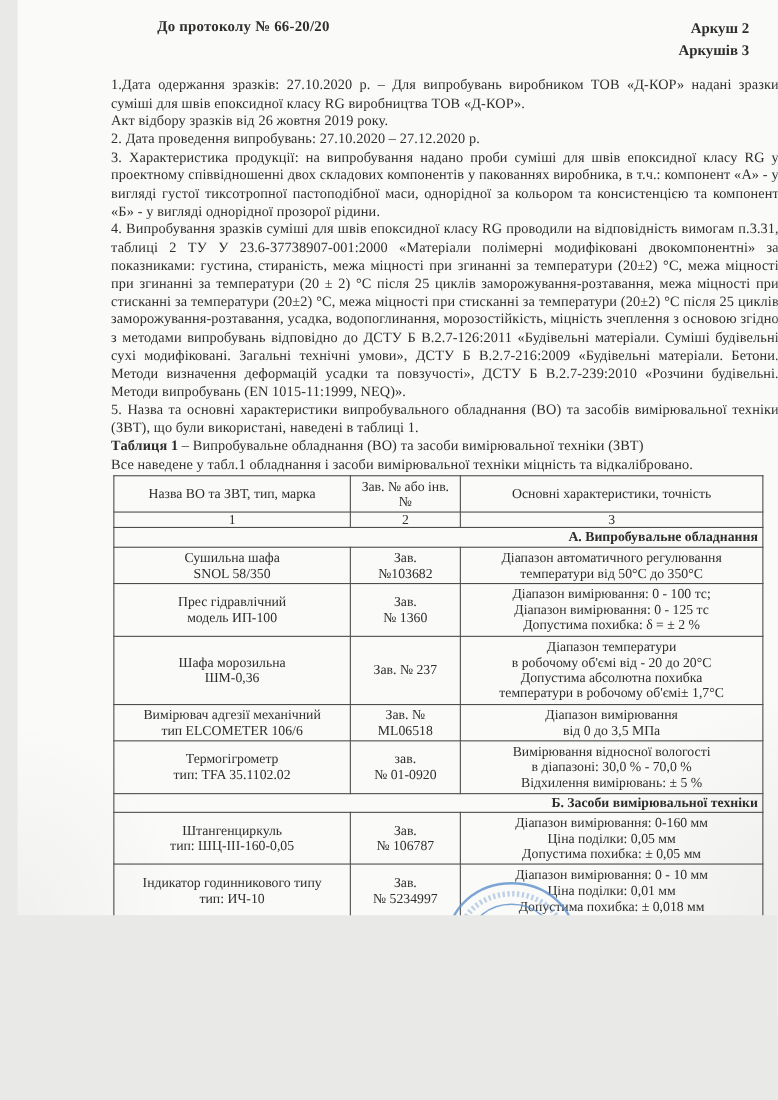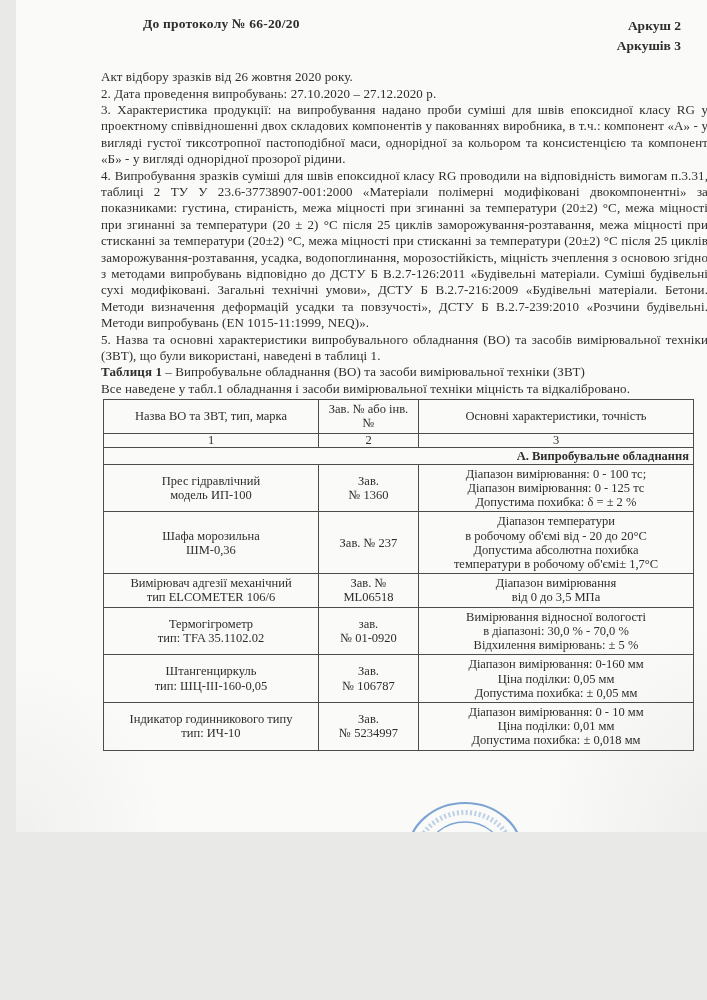--- a/index.html
+++ b/index.html
@@ -81,21 +81,22 @@
 
   <div class="hdr">
     <div class="doc-ref">До протоколу  № 66-20/20</div>
     <div class="sheet-block">
       <div>Аркуш 2</div>
       <div>Аркушів 3</div>
     </div>
   </div>
 
   <div class="bodytext">
-    <p>Акт  відбору зразків від 26 жовтня  2020 року.</p>
+    <p>1.Дата одержання зразків: 27.10.2020 р. – Для випробувань виробником  ТОВ «Д-КОР» надані зразки суміші для швів епоксидної класу RG виробництва ТОВ «Д-КОР».</p>
+    <p>Акт  відбору зразків від 26 жовтня  2019 року.</p>
     <p>2. Дата проведення випробувань: 27.10.2020 – 27.12.2020 р.</p>
     <p>3. Характеристика продукції: на випробування надано проби суміші для швів епоксидної класу RG у проектному співвідношенні двох складових компонентів у пакованнях виробника, в т.ч.: компонент «А» - у вигляді густої тиксотропної пастоподібної маси, однорідної за кольором та консистенцією та компонент «Б» - у вигляді однорідної прозорої рідини.</p>
     <p>4. Випробування зразків суміші для швів епоксидної класу RG проводили на  відповідність вимогам п.3.31, таблиці 2   ТУ У 23.6-37738907-001:2000 «Матеріали  полімерні  модифіковані двокомпонентні»  за  показниками:  густина,  стираність,  межа  міцності  при  згинанні  за температури (20±2) °С, межа міцності при згинанні за температури (20 ± 2) °С після 25 циклів заморожування-розтавання, межа  міцності при стисканні за температури (20±2) °С, межа міцності при стисканні за температури (20±2) °С після 25 циклів заморожування-розтавання, усадка, водопоглинання, морозостійкість, міцність зчеплення з основою згідно з методами випробувань  відповідно до ДСТУ Б В.2.7-126:2011 «Будівельні матеріали. Суміші будівельні сухі модифіковані. Загальні технічні умови», ДСТУ Б В.2.7-216:2009 «Будівельні  матеріали. Бетони. Методи  визначення  деформацій усадки та повзучості», ДСТУ Б В.2.7-239:2010 «Розчини будівельні. Методи  випробувань (EN 1015-11:1999, NEQ)».</p>
     <p>5. Назва та основні характеристики випробувального обладнання (ВО) та засобів вимірювальної  техніки (ЗВТ), що були використані,  наведені в  таблиці 1.</p>
     <p class="caption"><b>Таблиця 1</b><span> – Випробувальне обладнання (ВО) та засоби вимірювальної техніки (ЗВТ)</span></p>
     <p>Все наведене у табл.1 обладнання і засоби вимірювальної техніки міцність та відкалібровано.</p>
   </div>
 
   <table class="eq">
     <colgroup>
@@ -111,20 +112,28 @@
       </tr>
       <tr class="numrow">
         <td>1</td>
         <td>2</td>
         <td>3</td>
       </tr>
       <tr>
         <td class="section" colspan="3">А. Випробувальне обладнання</td>
       </tr>
       <tr>
+        <td>Сушильна шафа
+SNOL 58/350</td>
+        <td>Зав.
+№103682</td>
+        <td>Діапазон автоматичного регулювання
+температури від  50°С до 350°С</td>
+      </tr>
+      <tr>
         <td>Прес гідравлічний
 модель ИП-100</td>
         <td>Зав.
 № 1360</td>
         <td>Діапазон вимірювання:  0 - 100 тс;
 Діапазон вимірювання: 0 - 125 тс
 Допустима похибка: δ = ± 2 %</td>
       </tr>
       <tr>
         <td>Шафа морозильна
@@ -144,20 +153,23 @@
 від 0 до 3,5 МПа</td>
       </tr>
       <tr>
         <td>Термогігрометр
 тип: TFA 35.1102.02</td>
         <td>зав.
 № 01-0920</td>
         <td>Вимірювання відносної вологості
 в діапазоні: 30,0 % - 70,0 %
 Відхилення вимірювань: ± 5 %</td>
+      </tr>
+      <tr>
+        <td class="section" colspan="3">Б. Засоби вимірювальної техніки</td>
       </tr>
       <tr>
         <td>Штангенциркуль
 тип: ШЦ-ІІІ-160-0,05</td>
         <td>Зав.
 № 106787</td>
         <td>Діапазон вимірювання: 0-160 мм
 Ціна поділки: 0,05 мм
 Допустима похибка: ± 0,05 мм</td>
       </tr>

